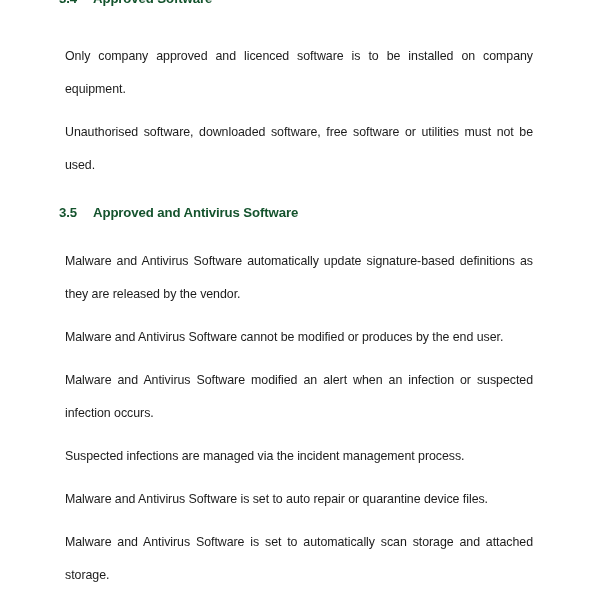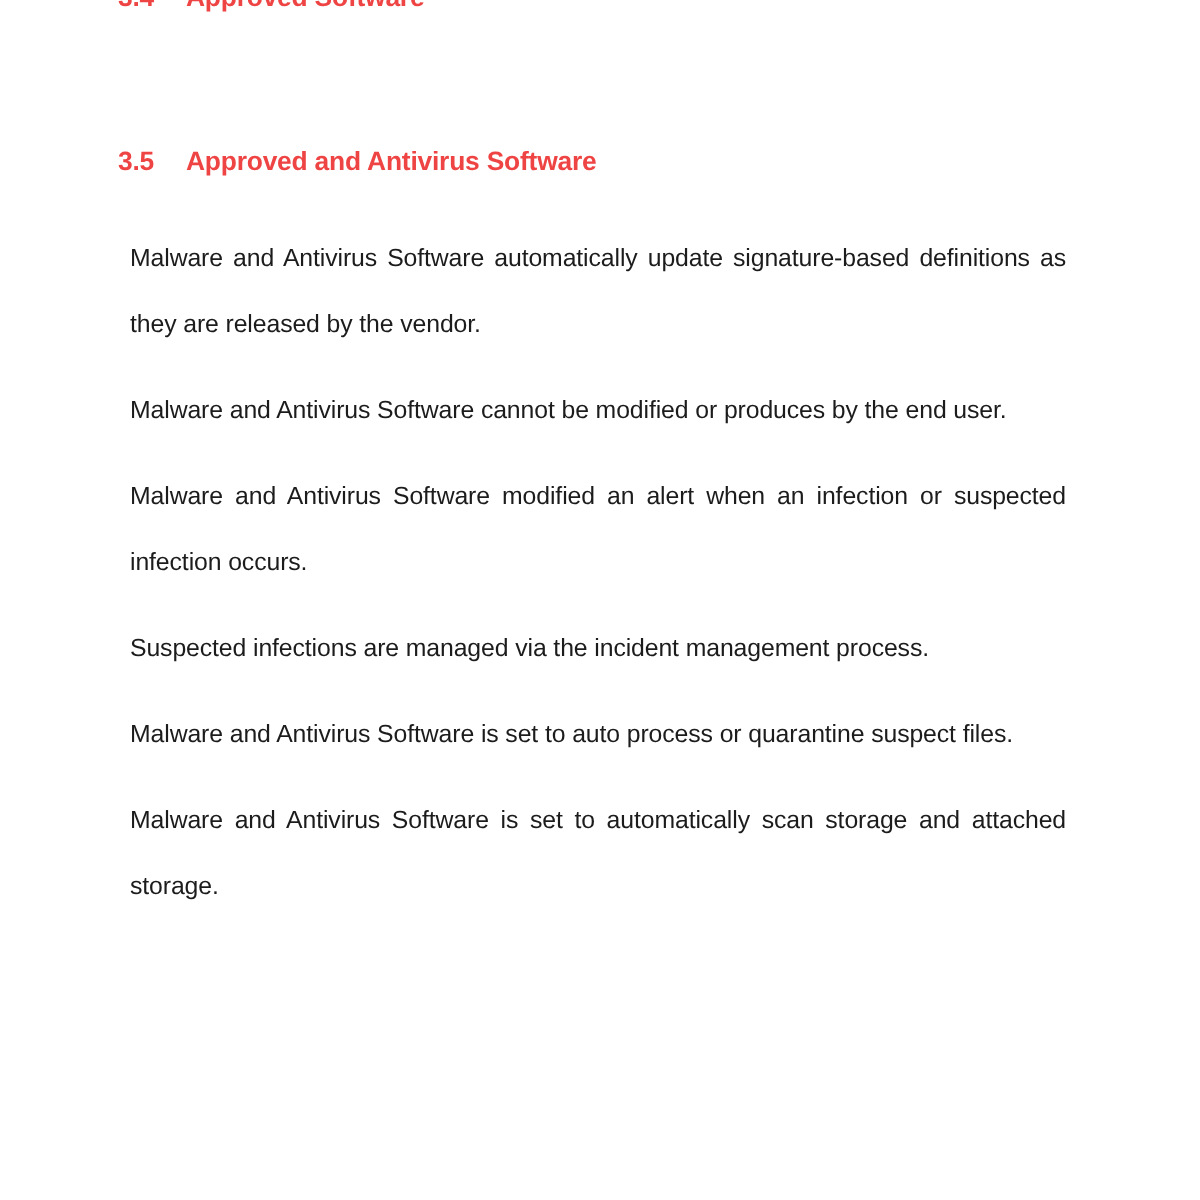--- a/index.html
+++ b/index.html
@@ -29,21 +29,21 @@
     top: -12px;
     width: 474px;
   }
   
   .heading {
     display: flex;
     align-items: baseline;
     font-size: 13.2px;
     font-weight: bold;
     letter-spacing: -0.1px;
-    color: #ef4444;
+    color: #14532d;
     margin: 0;
     padding: 0;
     line-height: 22px;
   }
   .heading .num {
     width: 34px;
     flex: 0 0 34px;
   }
   .heading .title {
     flex: 1 1 auto;
@@ -78,23 +78,25 @@
 <div class="page">
   <div class="content">
 
     <div class="heading">
       <span class="num">3.4</span>
       <span class="title">Approved Software</span>
     </div>
 
     <div class="sp-head-top"></div>
 
+    <p class="para justify">Only company approved and licenced software is to be installed on company equipment.</p>
 
     <div class="sp-para-gap"></div>
 
+    <p class="para justify">Unauthorised software, downloaded software, free software or utilities must not be used.</p>
 
     <div class="sp-before-h35"></div>
 
     <div class="heading">
       <span class="num">3.5</span>
       <span class="title">Approved and Antivirus Software</span>
     </div>
 
     <div class="sp-after-h35"></div>
 
@@ -110,20 +112,20 @@
     <div class="sp-para-gap"></div>
 
     <p class="para justify">Malware and Antivirus Software modified an alert when an infection or suspected infection occurs.</p>
 
     <div class="sp-para-gap"></div>
 
     <p class="para plain">Suspected infections are managed via the incident management process.</p>
 
     <div class="sp-para-gap"></div>
 
-    <p class="para plain">Malware and Antivirus Software is set to auto process or quarantine suspect files.</p>
+    <p class="para plain">Malware and Antivirus Software is set to auto repair or quarantine device files.</p>
 
     <div class="sp-para-gap"></div>
 
     <p class="para justify">Malware and Antivirus Software is set to automatically scan storage and attached storage.</p>
 
   </div>
 </div>
 
 </body></html>

